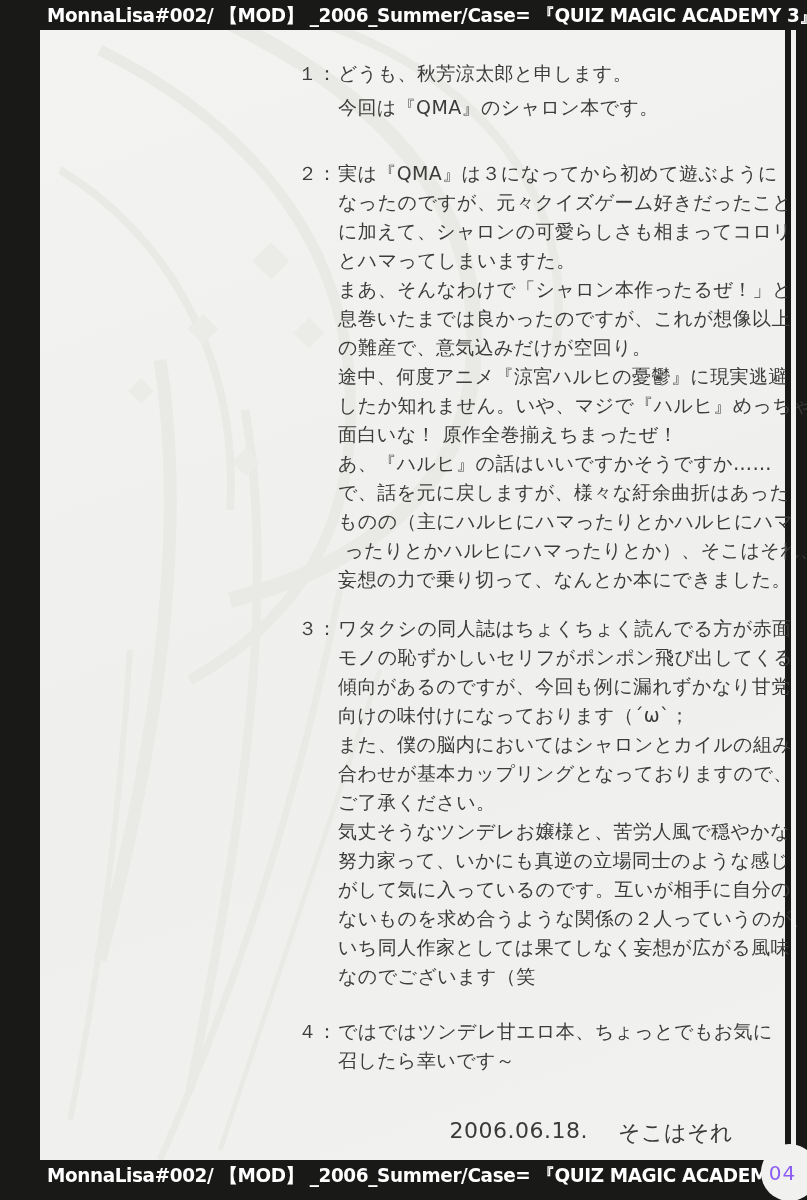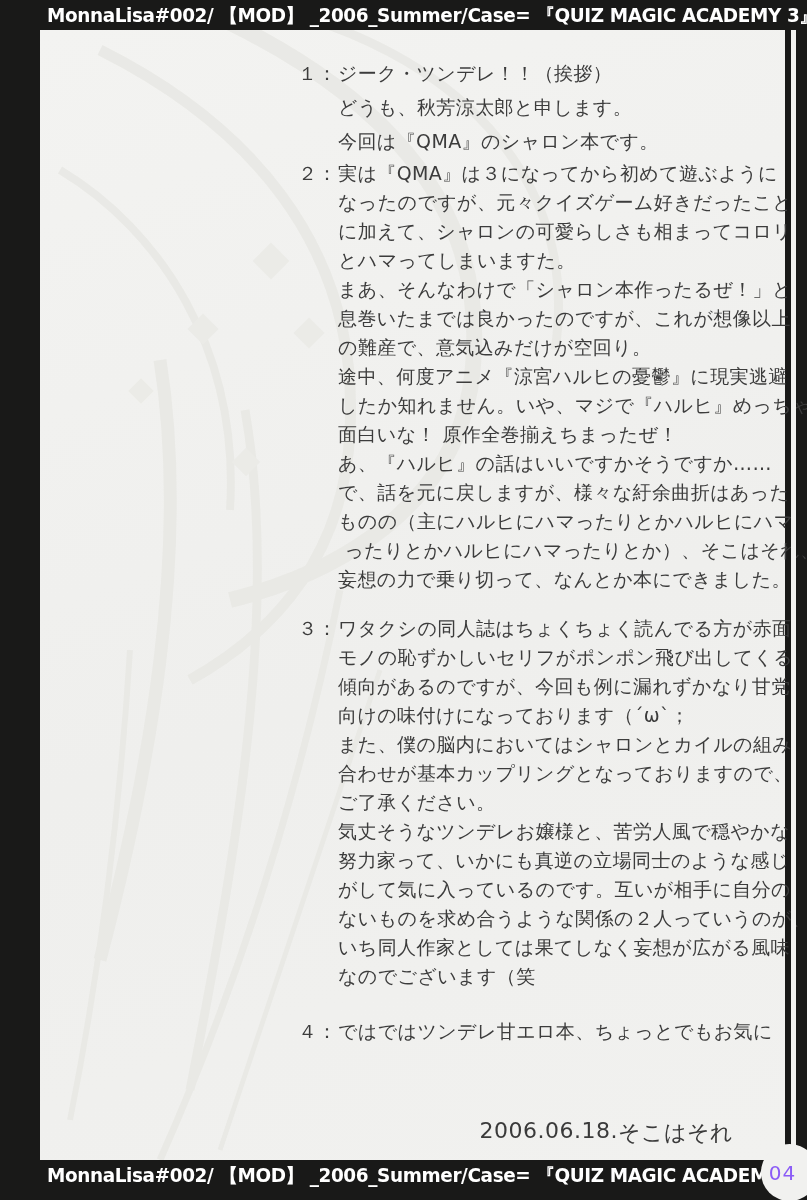--- a/index.html
+++ b/index.html
@@ -71,20 +71,21 @@
   .lh34 { line-height:34px; }
   .lh29 { line-height:29px; }
   .para-1 { top:26px; }
   .para-2 { top:129px; }
   .para-3 { top:584px; }
   .para-4 { top:987px; }
   .signature {
     position:absolute;
     top:1088px; right:52px;
     display:flex;
+    gap:30px;
     color:#3a3a3a;
     font-size:22px;
     letter-spacing:0.5px;
   }
 </style>
 </head>
 <body>
 
 <div class="page">
 
@@ -109,21 +110,20 @@
         <rect x="152" y="288" width="22" height="22" transform="rotate(45 163 299)"></rect>
         <rect x="258" y="292" width="22" height="22" transform="rotate(45 269 303)"></rect>
         <rect x="196" y="422" width="20" height="20" transform="rotate(45 206 432)"></rect>
         <rect x="92" y="352" width="18" height="18" transform="rotate(45 101 361)"></rect>
       </g>
     </svg>
 
     <div class="para para-1 lh34">
       <div class="num">１：</div>
       <div class="lines">
-          <div class="line">ジーク・ツンデレ！！（挨拶）</div>
           <div class="line">どうも、秋芳涼太郎と申します。</div>
           <div class="line">今回は『QMA』のシャロン本です。</div>
         </div>
     </div>
 
     <div class="para para-2 lh29">
       <div class="num">２：</div>
       <div class="lines">
           <div class="line">実は『QMA』は３になってから初めて遊ぶように</div>
           <div class="line">なったのですが、元々クイズゲーム好きだったこと</div>
@@ -159,20 +159,21 @@
           <div class="line">ないものを求め合うような関係の２人っていうのが、</div>
           <div class="line">いち同人作家としては果てしなく妄想が広がる風味</div>
           <div class="line">なのでございます（笑</div>
         </div>
     </div>
 
     <div class="para para-4 lh29">
       <div class="num">４：</div>
       <div class="lines">
           <div class="line">ではではツンデレ甘エロ本、ちょっとでもお気に</div>
+          <div class="line">召したら幸いです～</div>
         </div>
     </div>
 
     <div class="signature">
       <span>2006.06.18.</span>
       <span>そこはそれ</span>
     </div>
 
   </div>
 

